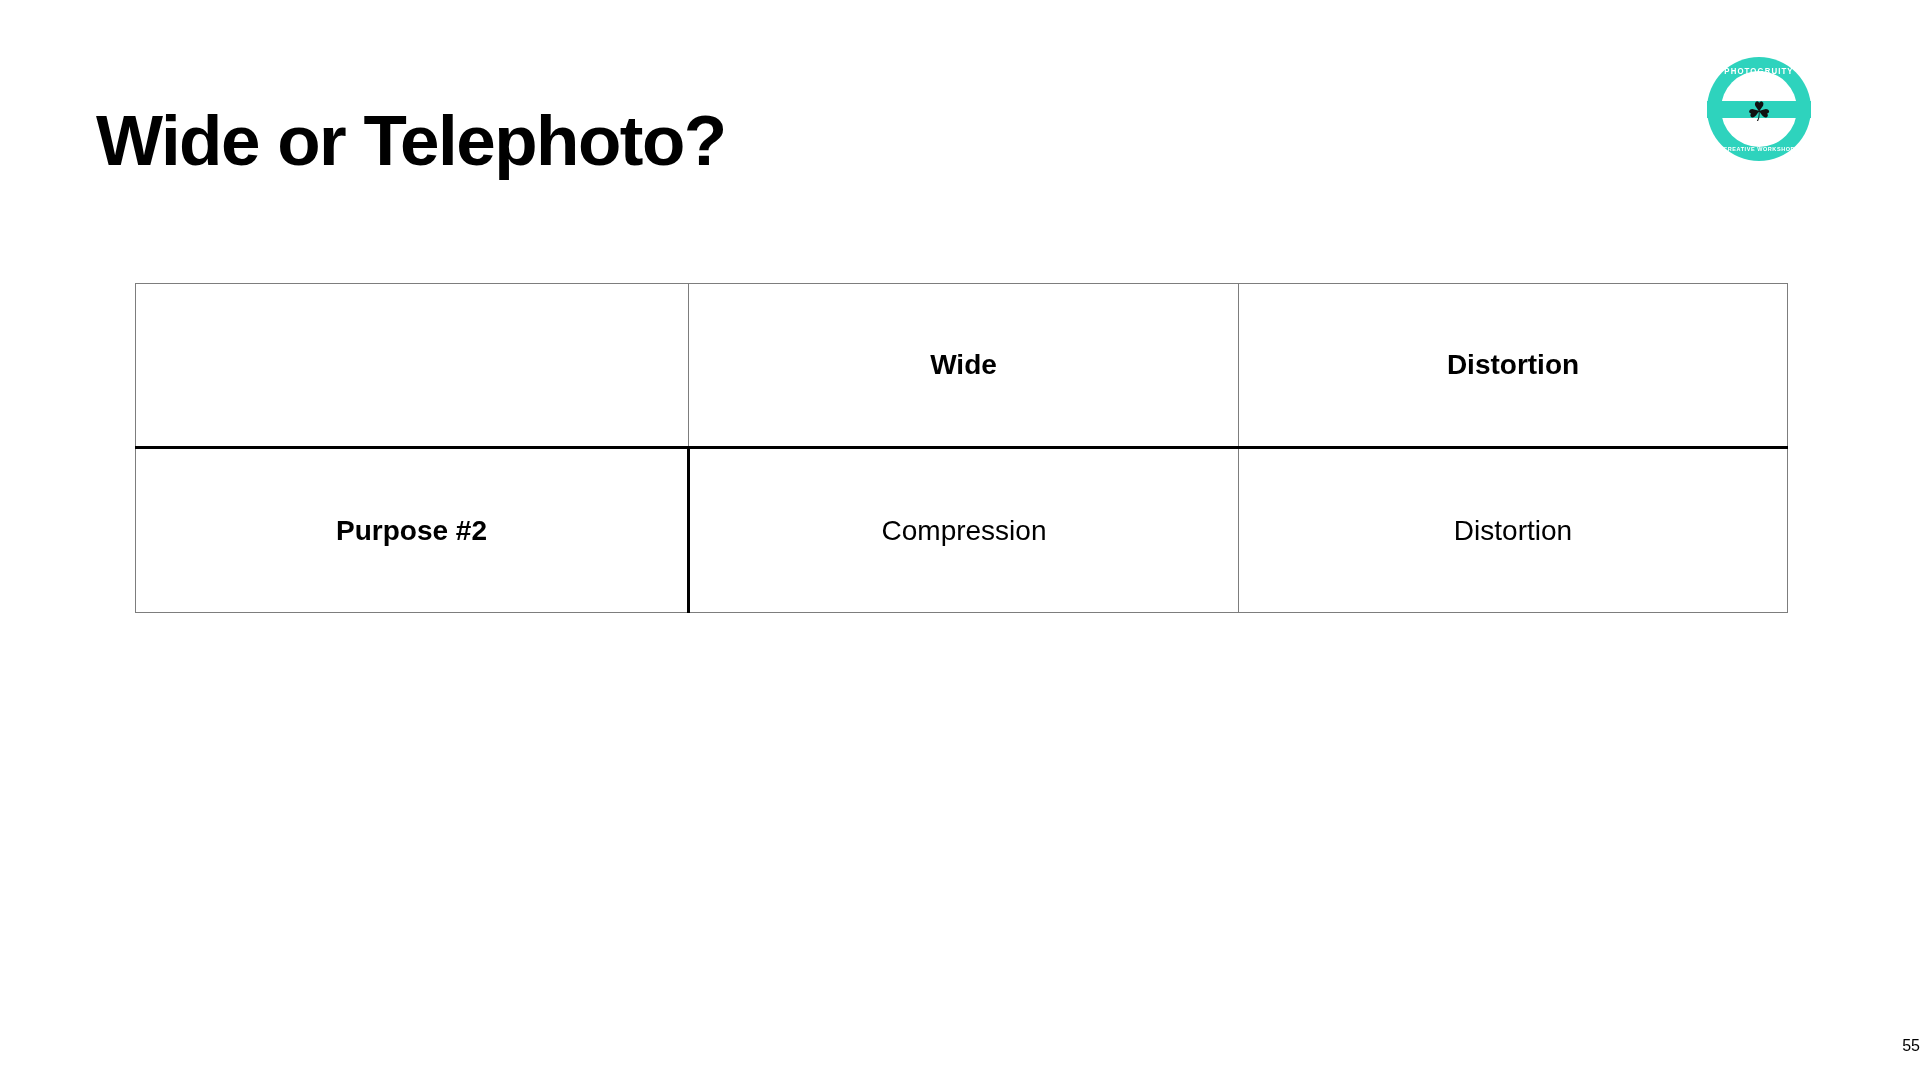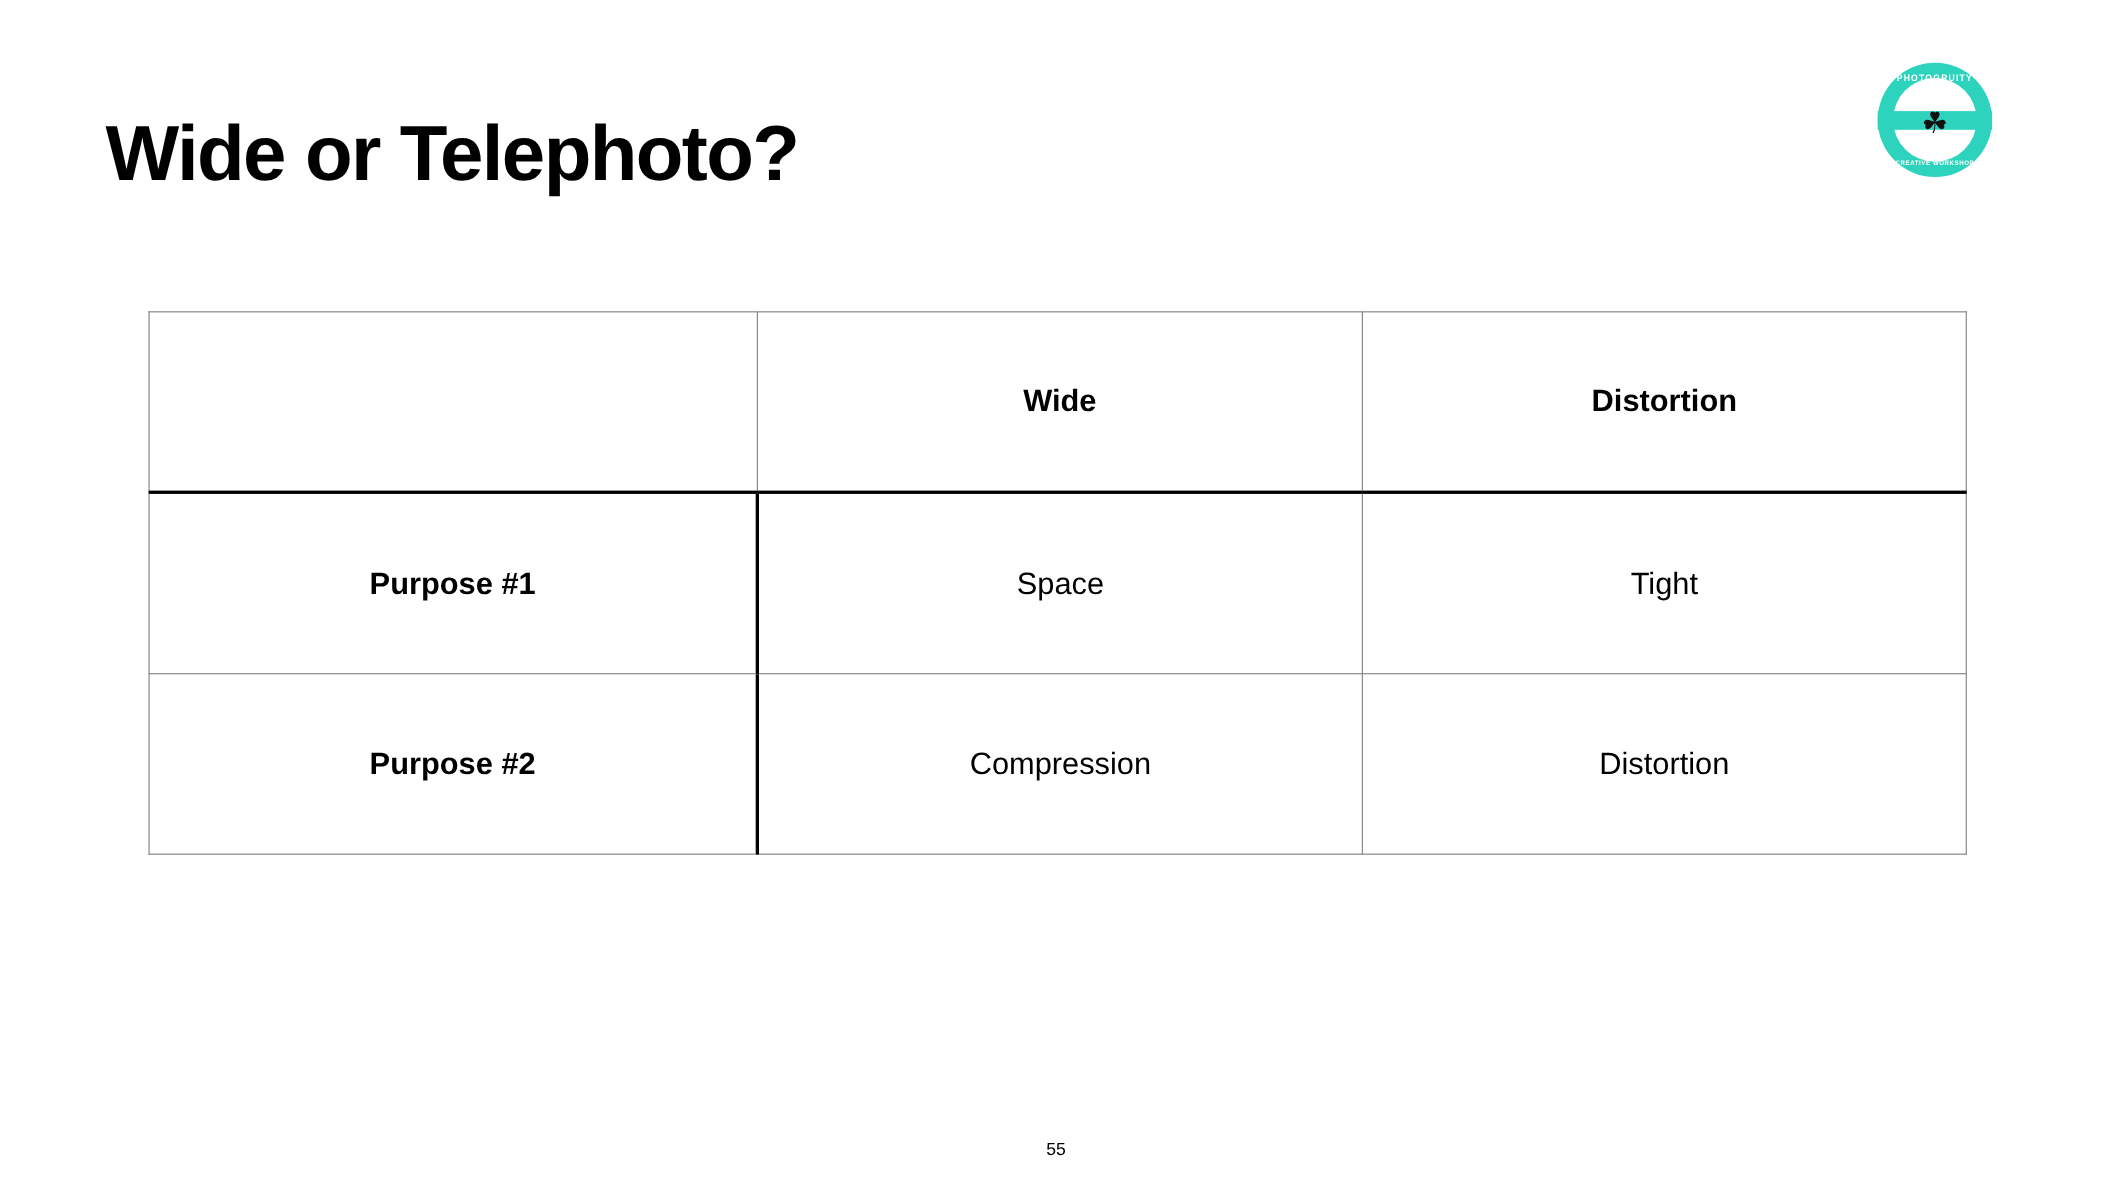--- a/index.html
+++ b/index.html
@@ -133,21 +133,21 @@
   tr.head-row th { border-bottom: 3px solid #000000; }
   
   tr.body-row td.label-cell { border-right: 3px solid #000000; font-weight: 700; }
   tr.head-row th.label-head { border-right: 1px solid #7d7d7d; }
 
   .page-number {
     position: absolute;
     left: 0;
     right: 0;
     top: 1037px;
-    text-align: center;
+    text-align: right;
     font-size: 16px;
     color: #000000;
   }
 </style>
 </head>
 <body>
 
 <div class="slide">
 
   <div class="slide-title">Wide or Telephoto?</div>
@@ -170,25 +170,20 @@
       </colgroup>
       <thead>
         <tr class="head-row">
           <th class="label-head"></th>
           <th>Wide</th>
           <th>Distortion</th>
         </tr>
       </thead>
       <tbody>
         <tr class="body-row">
-          <td class="label-cell">Purpose #1</td>
-          <td>Space</td>
-          <td>Tight</td>
-        </tr>
-        <tr class="body-row">
           <td class="label-cell">Purpose #2</td>
           <td>Compression</td>
           <td>Distortion</td>
         </tr>
       </tbody>
     </table>
   </div>
 
   <div class="page-number">55</div>
 

